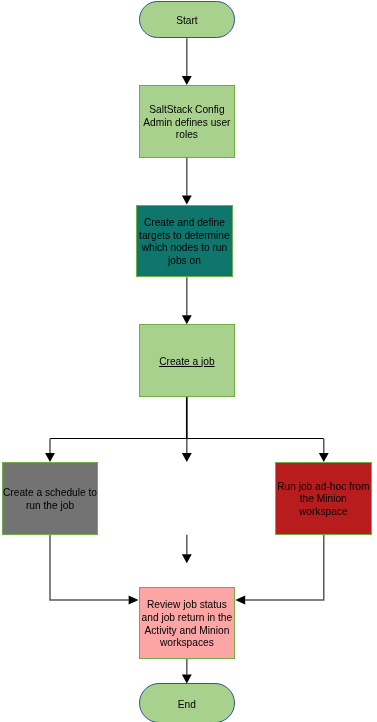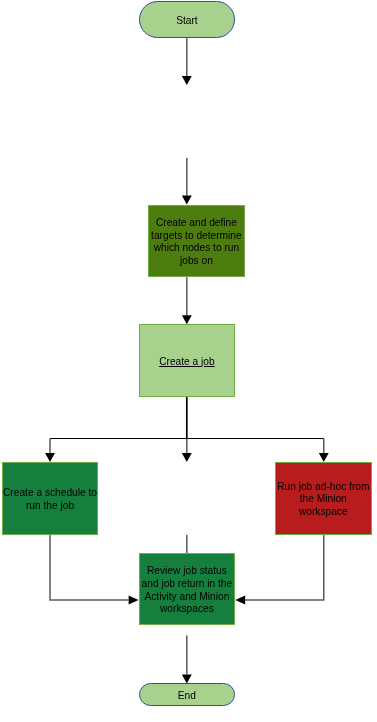--- a/index.html
+++ b/index.html
@@ -65,32 +65,35 @@
       </g>
       <g>
         <polyline points="186.8,635.4 186.8,674.5" fill="none" stroke="#595959" stroke-width="1.5" stroke-linecap="butt" stroke-linejoin="miter"></polyline>
         <polygon points="181.85000000000002,674.5 191.75,674.5 186.8,683.4" fill="#000000"></polygon>
       </g>
     </svg>
 
   <div class="node term" style="left: 138.5px; top: 1.2px; width: 96.8px; height: 36.6px; background: rgb(169, 209, 142); border-color: rgb(46, 84, 150);">
     <span>Start</span>
   </div>
-  <div class="node rect" style="left: 148px; top: 204.5px; width: 96.8px; height: 72.8px; background: #4d7c0f; border-color: rgb(112, 173, 71);">
+  <div class="node rect" style="left: 138.5px; top: 85px; width: 96.8px; height: 72.8px; background: rgb(169, 209, 142); border-color: rgb(112, 173, 71);">
+    <span>SaltStack Config Admin defines user roles</span>
+  </div>
+  <div class="node rect" style="left: 136px; top: 204.5px; width: 96.8px; height: 72.8px; background: #0f766e; border-color: rgb(112, 173, 71);">
     <span>Create and define targets to determine which nodes to run jobs on</span>
   </div>
   <div class="node rect" style="left: 138.5px; top: 324.2px; width: 96.8px; height: 72.6px; background: rgb(169, 209, 142); border-color: rgb(112, 173, 71); text-decoration: underline;">
     <span>Create a job</span>
   </div>
-  <div class="node rect" style="left: 1.6px; top: 461.9px; width: 96.8px; height: 72.8px; background: #15803d; border-color: rgb(112, 173, 71);">
+  <div class="node rect" style="left: 1.6px; top: 461.9px; width: 96.8px; height: 72.8px; background: #737373; border-color: rgb(112, 173, 71);">
     <span>Create a schedule to run the job</span>
   </div>
   <div class="node rect" style="left: 274.9px; top: 461.9px; width: 96.8px; height: 72.8px; background: #b91c1c; border-color: rgb(112, 173, 71);">
     <span>Run job ad-hoc from the Minion workspace</span>
   </div>
-  <div class="node rect" style="left: 138.5px; top: 553px; width: 96.8px; height: 72.2px; background: #15803d; border-color: rgb(112, 173, 71);">
+  <div class="node rect" style="left: 138.5px; top: 587px; width: 96.8px; height: 72.2px; background: #fca5a5; border-color: rgb(112, 173, 71);">
     <span>Review job status and job return in the Activity and Minion workspaces</span>
   </div>
-  <div class="node term" style="left: 138.5px; top: 683.4px; width: 96.8px; height: 23px; background: rgb(169, 209, 142); border-color: rgb(46, 84, 150);">
+  <div class="node term" style="left: 138.5px; top: 683.4px; width: 96.8px; height: 40px; background: rgb(169, 209, 142); border-color: rgb(46, 84, 150);">
     <span>End</span>
   </div>
 
 </div>
 
 </body></html>

